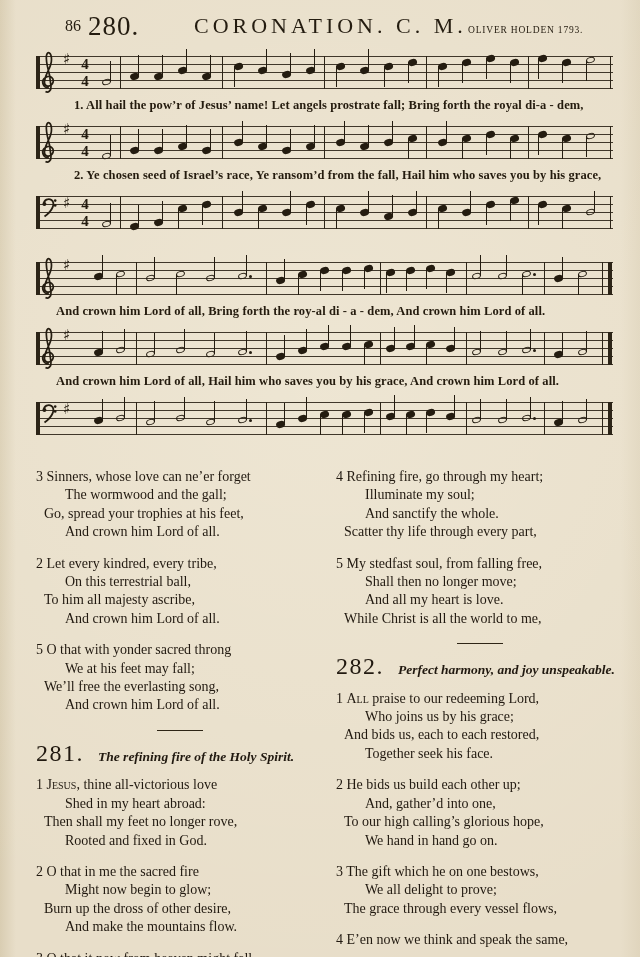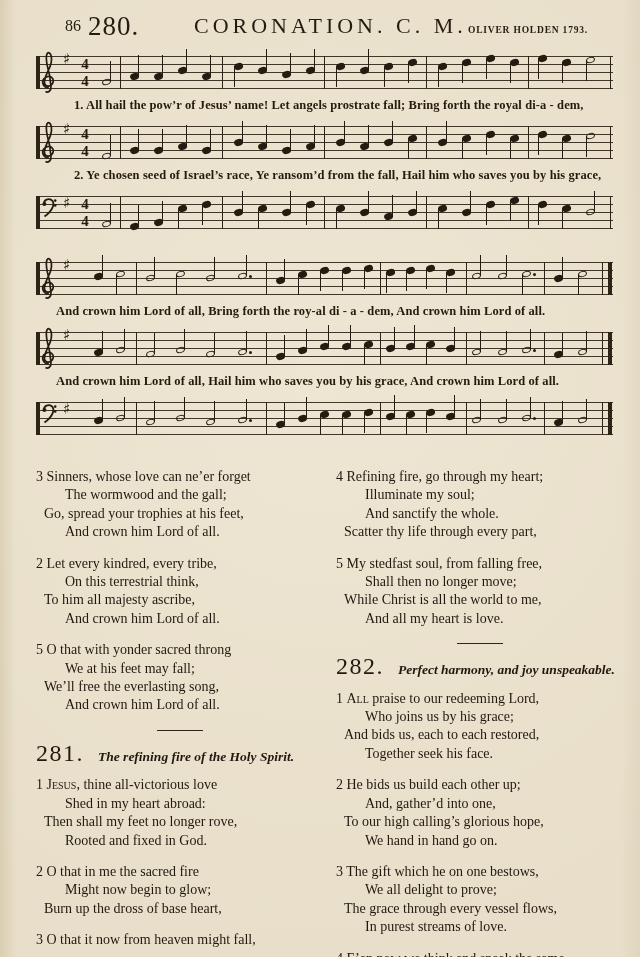--- a/index.html
+++ b/index.html
@@ -9,21 +9,21 @@
   .page{position:relative;width:640px;height:957px;color:#241c10;
         background:
           radial-gradient(130% 90% at 50% 40%, rgba(255,252,240,0.25), rgba(0,0,0,0) 70%),
           linear-gradient(to right, #d9cdb2 0, #e8dec9 2.5%, #e8dec9 97%, #e0d5bd 100%),
           #e8dec9;}
   
   .hdr span{position:absolute;white-space:nowrap;}
   .pgnum{left:48px;top:17px;font-size:16px;margin-left:17px;}
   .hymnum{left:88px;top:11px;font-size:27px;letter-spacing:1px;}
   .ttl{left:194px;top:13px;font-size:22px;letter-spacing:4px;}
-  .cmp{left:468px;top:25px;font-size:9.5px;font-weight:bold;letter-spacing:0.8px;}
+  .cmp{left:468px;top:25px;font-size:9.5px;font-weight:normal;letter-spacing:0.8px;}
   
   #music{position:absolute;left:36px;top:50px;width:577px;}
   .msystem + .msystem{margin-top:33px;}
   .staff{position:relative;height:33px;width:577px;
          background:repeating-linear-gradient(to bottom,#40372a 0,#40372a 1px,transparent 1px,transparent 8px);
          background-size:577px 33px;background-repeat:no-repeat;}
   .msystem .staff:first-child{margin-top:6px;}
   .mlyric{font-weight:bold;font-size:12.5px;line-height:17px;margin:8px 0 12px 38px;
           letter-spacing:0.1px;white-space:nowrap;color:#241b0e;}
   .sys1 .mlyric{margin-left:20px;}
@@ -422,77 +422,77 @@
     </div>
   <div id="col-left" class="col">
       <div class="verse">
         <div class="vline">3 Sinners, whose love can ne’er forget</div>
         <div class="vline ind">The wormwood and the gall;</div>
         <div class="vline odd">Go, spread your trophies at his feet,</div>
         <div class="vline ind">And crown him Lord of all.</div>
       </div>
       <div class="verse">
         <div class="vline">2 Let every kindred, every tribe,</div>
-        <div class="vline ind">On this terrestrial think,</div>
+        <div class="vline ind">On this terrestrial ball,</div>
         <div class="vline odd">To him all majesty ascribe,</div>
         <div class="vline ind">And crown him Lord of all.</div>
       </div>
       <div class="verse">
         <div class="vline">5 O that with yonder sacred throng</div>
         <div class="vline ind">We at his feet may fall;</div>
         <div class="vline odd">We’ll free the everlasting song,</div>
         <div class="vline ind">And crown him Lord of all.</div>
       </div>
       <div class="vdivider"></div>
       <div class="hheading"><div class="hnum" style="display: inline;">281.</div><div class="hcap" style="display: inline;">The refining fire of the Holy Spirit.</div></div>
       <div class="verse">
         <div class="vline">1 <span class="sc">Jesus</span>, thine all-victorious love</div>
         <div class="vline ind">Shed in my heart abroad:</div>
         <div class="vline odd">Then shall my feet no longer rove,</div>
         <div class="vline ind">Rooted and fixed in God.</div>
       </div>
       <div class="verse">
         <div class="vline">2 O that in me the sacred fire</div>
         <div class="vline ind">Might now begin to glow;</div>
-        <div class="vline odd">Burn up the dross of base heart,</div>
+        <div class="vline odd">Burn up the dross of other desire,</div>
+        <div class="vline ind">And make the mountains flow.</div>
       </div>
       <div class="verse">
         <div class="vline">3 O that it now from heaven might fall,</div>
       </div>
     </div>
   <div id="col-right" class="col">
       <div class="verse">
         <div class="vline">4 Refining fire, go through my heart;</div>
         <div class="vline ind">Illuminate my soul;</div>
         <div class="vline ind">And sanctify the whole.</div>
         <div class="vline odd">Scatter thy life through every part,</div>
       </div>
       <div class="verse">
         <div class="vline">5 My stedfast soul, from falling free,</div>
         <div class="vline ind">Shall then no longer move;</div>
+        <div class="vline ind">And all my heart is love.</div>
         <div class="vline odd">While Christ is all the world to me,</div>
-        <div class="vline ind">And all my heart is love.</div>
       </div>
       <div class="vdivider"></div>
       <div class="hheading"><div class="hnum" style="display: inline;">282.</div><div class="hcap" style="display: inline;">Perfect harmony, and joy unspeakable.</div></div>
       <div class="verse">
         <div class="vline">1 <span class="sc">All</span> praise to our redeeming Lord,</div>
         <div class="vline ind">Who joins us by his grace;</div>
         <div class="vline odd">And bids us, each to each restored,</div>
         <div class="vline ind">Together seek his face.</div>
       </div>
       <div class="verse">
         <div class="vline">2 He bids us build each other up;</div>
         <div class="vline ind">And, gather’d into one,</div>
         <div class="vline odd">To our high calling’s glorious hope,</div>
         <div class="vline ind">We hand in hand go on.</div>
       </div>
       <div class="verse">
         <div class="vline">3 The gift which he on one bestows,</div>
         <div class="vline ind">We all delight to prove;</div>
         <div class="vline odd">The grace through every vessel flows,</div>
-        <div class="vline ind">In purest streams of love.</div>
       </div>
       <div class="verse">
         <div class="vline">4 E’en now we think and speak the same,</div>
       </div>
     </div>
 </div>
 
 </body></html>

